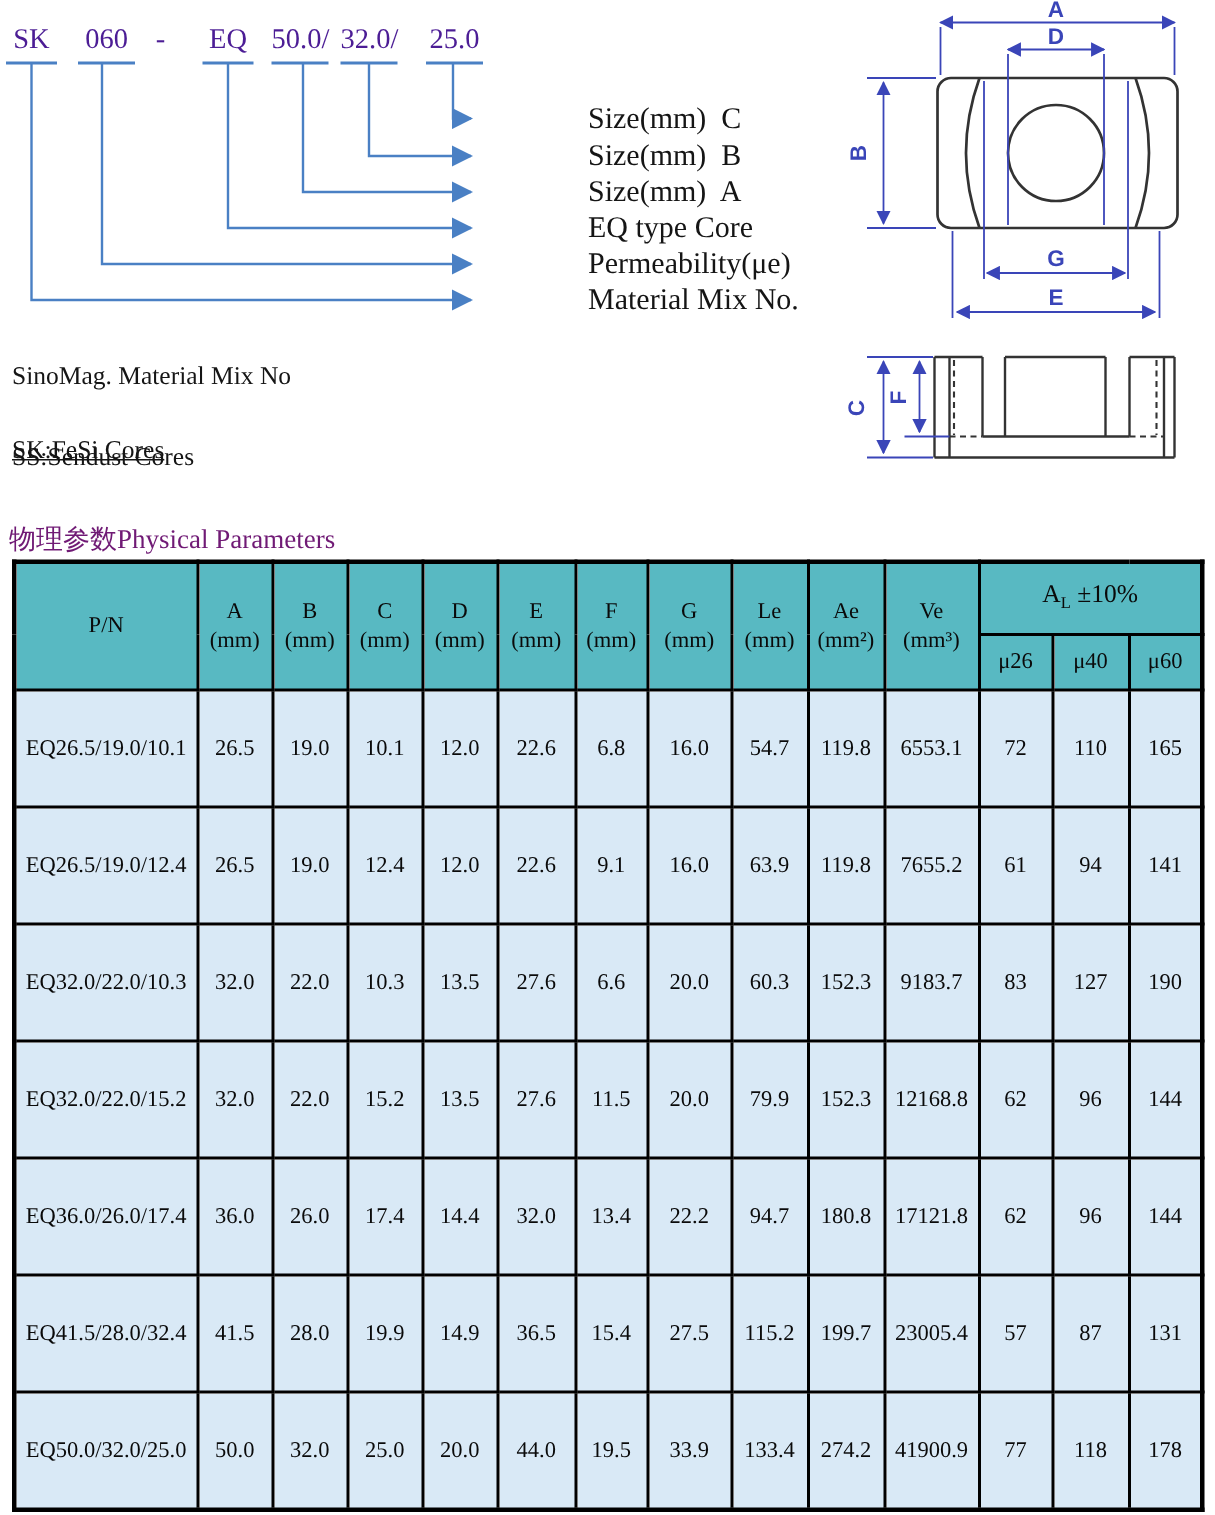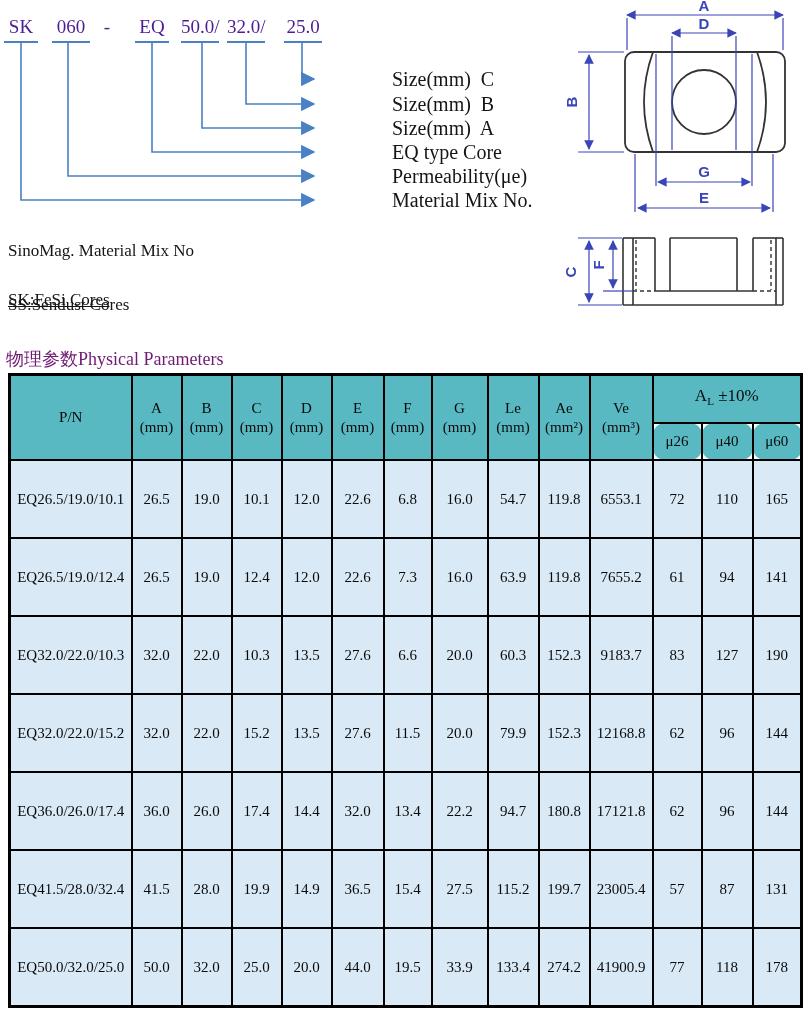--- a/index.html
+++ b/index.html
@@ -38,21 +38,21 @@
 
   
   #param-table{position:absolute;left:8px;top:373px;border-collapse:collapse;table-layout:fixed;
                font-size:15px;color:#0a0a0a;}
   #param-table th,#param-table td{border:2px solid #000;text-align:center;vertical-align:middle;
                padding:0;overflow:hidden;}
   #param-table{border:3px solid #000;}
   #param-table th{background:#58b9c2;font-weight:normal;line-height:19px;}
   #param-table td{background:#d9e9f6;height:76px;}
   #param-table tr.h1 th{height:46px;}
-  #param-table tr.h2 th{height:35px;border-radius:12px;}
+  #param-table tr.h2 th{height:35px;}
   #param-table th.al-head{font-size:17px;}
   #param-table sub{font-size:11px;}
 </style>
 </head>
 <body>
 
 <div id="pn-area">
   <div class="pn-seg">SK</div>
   <div class="pn-seg">060</div>
   <div class="pn-seg nound">-</div>
@@ -216,21 +216,21 @@
         <td>110</td>
         <td>165</td>
   </tr>
   <tr>
     <td>EQ26.5/19.0/12.4</td>
         <td>26.5</td>
         <td>19.0</td>
         <td>12.4</td>
         <td>12.0</td>
         <td>22.6</td>
-        <td>7.3</td>
+        <td>9.1</td>
         <td>16.0</td>
         <td>63.9</td>
         <td>119.8</td>
         <td>7655.2</td>
         <td>61</td>
         <td>94</td>
         <td>141</td>
   </tr>
   <tr>
     <td>EQ32.0/22.0/10.3</td>

